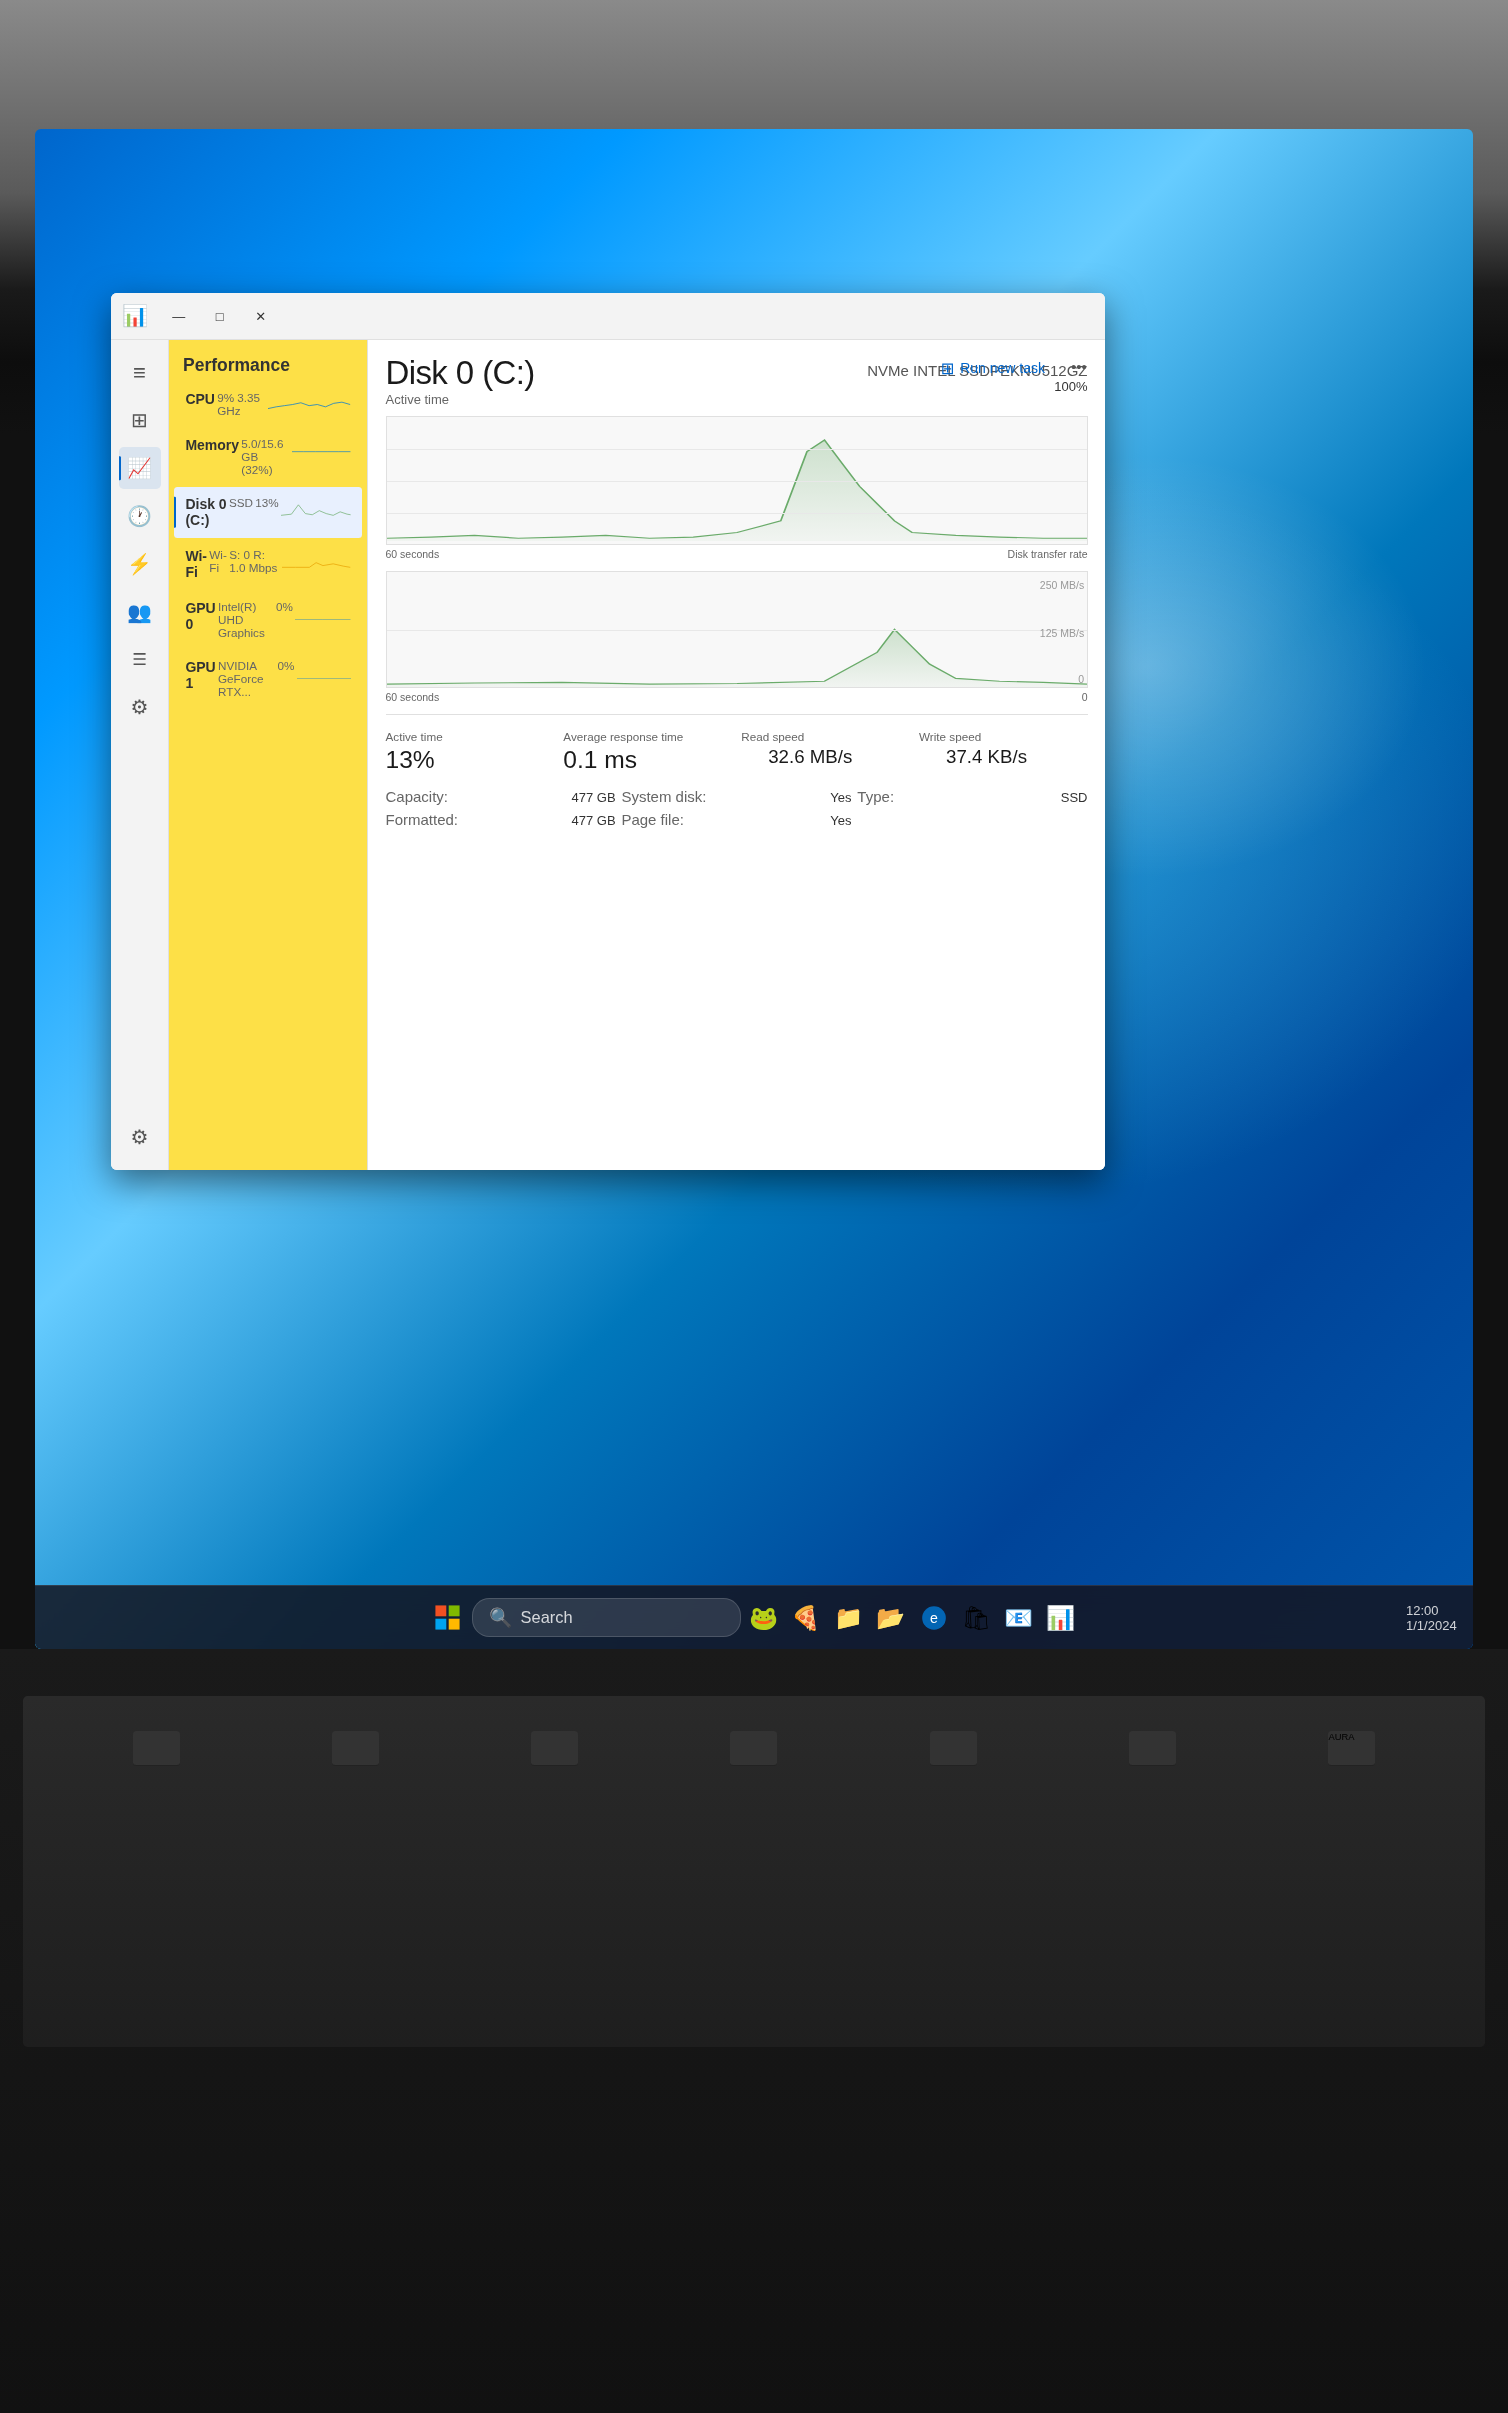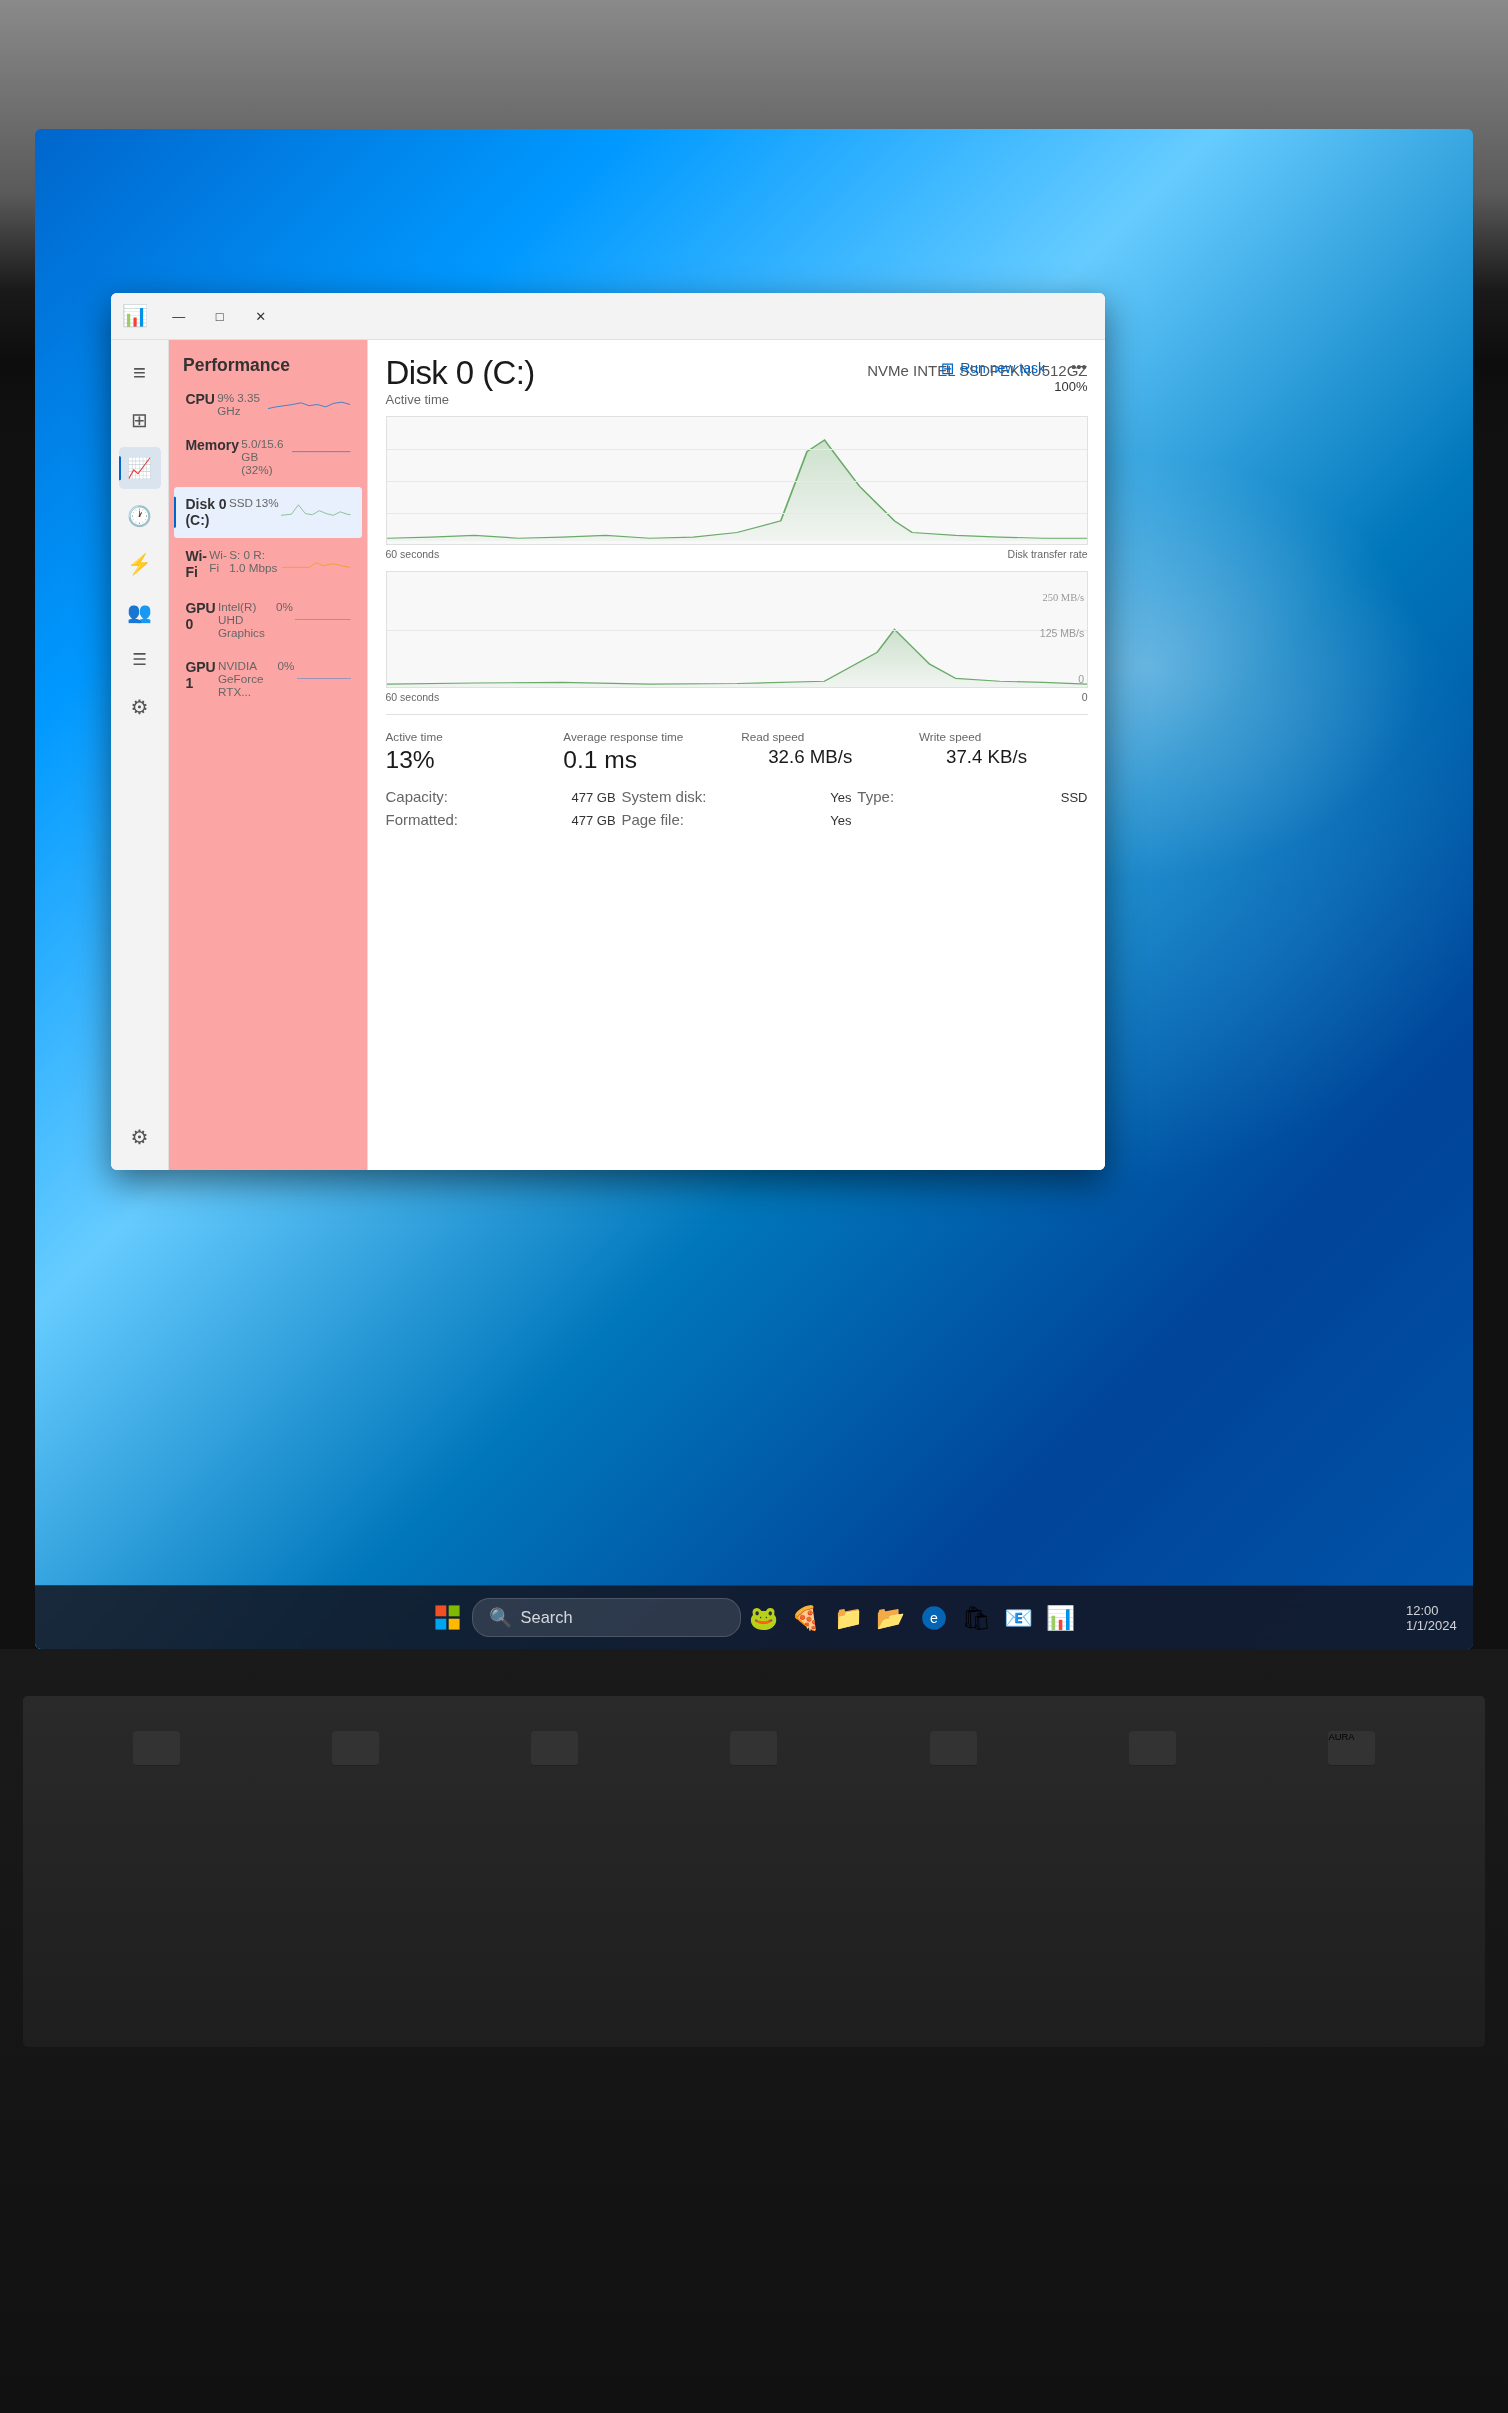--- a/index.html
+++ b/index.html
@@ -216,21 +216,21 @@
     
     .perf-panel {
       display: flex;
       flex: 1;
       overflow: hidden;
     }
 
     
     .perf-nav {
       width: 199px;
-      background: #fca5a5;
+      background: #fde047;
       border-right: 0.6px solid #e0e0e0;
       overflow-y: auto;
       padding: 5.8px 0;
     }
 
     .perf-header {
       padding: 9.4px 14px 4.7px;
       font-size: 17.5px;
       font-weight: 600;
       color: #333;
@@ -584,21 +584,21 @@
             </div>
             <div style="display:flex;justify-content:space-between;margin-top:2.3px;">
               <span style="font-size:10.5px;color:#666;">60 seconds</span>
               <span style="font-size:10.5px;color:#666;">Disk transfer rate</span>
             </div>
           </div>
 
           <div class="chart-container">
             <div class="chart-area" style="height:117px;">
               <div class="chart-grid-line" style="top:50%;"></div>
-              <div class="chart-y-label" style="top:20px;font-family:Liberation Serif, serif;">250 MB/s</div>
+              <div class="chart-y-label" style="top:7px;">250 MB/s</div>
               <div class="chart-y-label" style="top:48%;">125 MB/s</div>
               <div class="chart-y-label" style="bottom:2.3px;">0</div>
               <svg class="chart-svg" viewBox="0 0 800 200" preserveAspectRatio="none">
                 <defs>
                   <linearGradient id="diskGrad2" x1="0" y1="0" x2="0" y2="1">
                     <stop offset="0%" stop-color="#6aab6a" stop-opacity="0.3"></stop>
                     <stop offset="100%" stop-color="#6aab6a" stop-opacity="0.05"></stop>
                   </linearGradient>
                 </defs>
                 <polygon points="0,195 100,193 200,192 300,195 400,194 500,190 560,140 580,100 600,130 620,160 650,185 700,190 750,192 800,195 800,200 0,200" fill="url(#diskGrad2)"></polygon>

